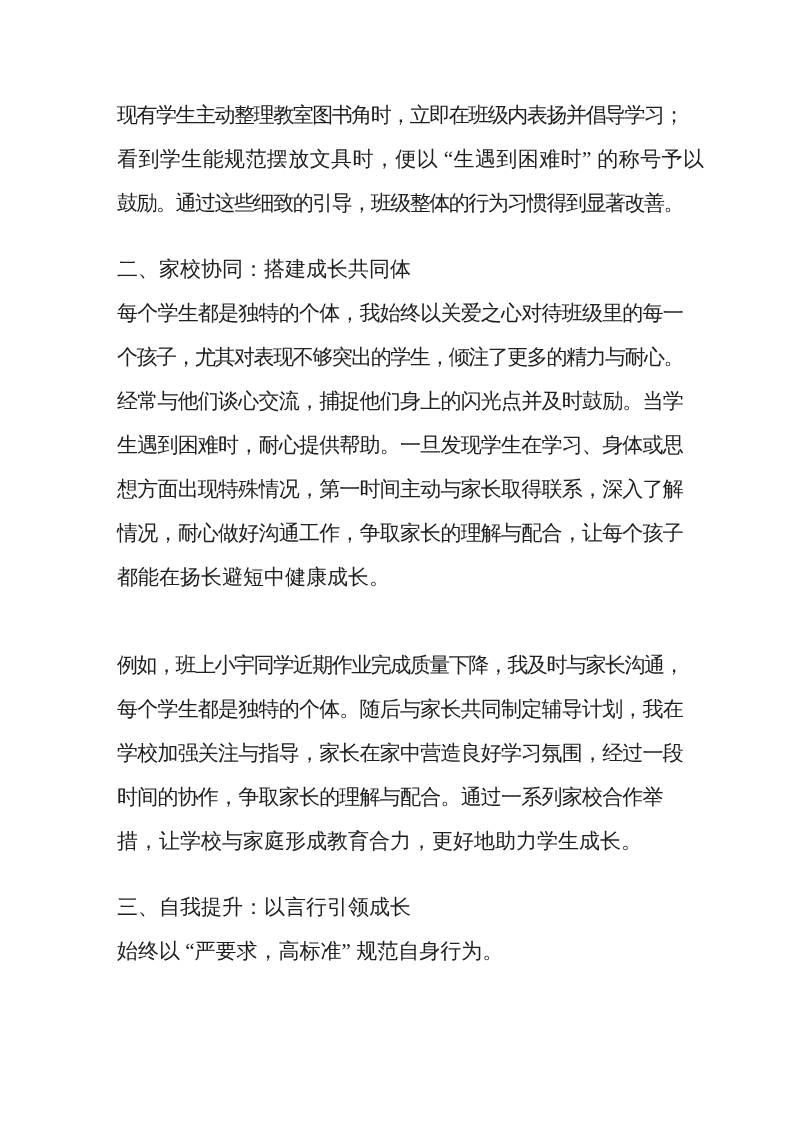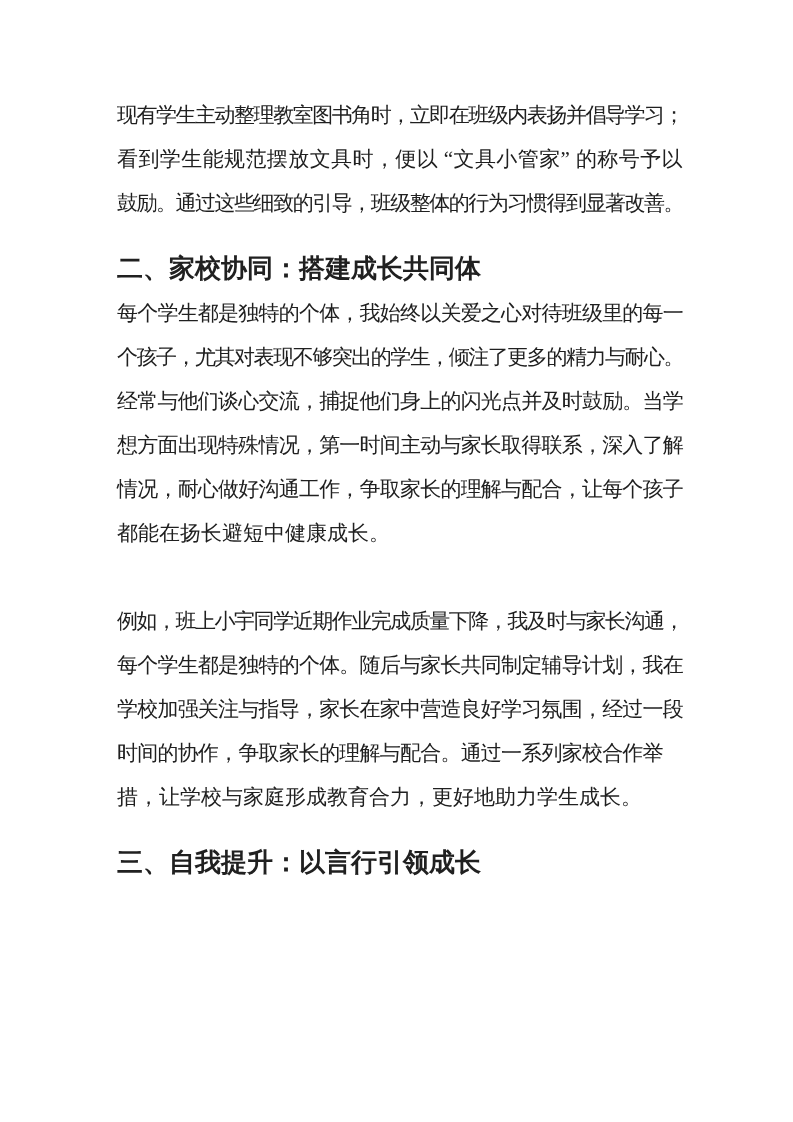--- a/index.html
+++ b/index.html
@@ -25,59 +25,61 @@
   
   .para + .para { margin-top: 44px; }
   .line {
     height: 44px;
     line-height: 44px;
     white-space: nowrap;
     overflow: visible;
   }
   .heading {
     margin: 22px 0 0 0;
-    font-size: 26px;
-    font-weight: bold;
+    font-size: 21px;
+    font-weight: normal;
     height: 44px;
     line-height: 44px;
     white-space: nowrap;
   }
   .line > span, .heading > span {
     display: inline-block;
     white-space: nowrap;
   }
 </style>
 </head>
 <body>
 
 <div class="page" style="background: rgb(255, 255, 255); color: rgb(32, 32, 32);">
 
   <div class="para">
     <div class="line"><span style="letter-spacing: -1.48276px;">现有学生主动整理教室图书角时，立即在班级内表扬并倡导学习；</span></div>
-    <div class="line"><span style="letter-spacing: 0.408405px;">看到学生能规范摆放文具时，便以 “文具小管家” 的称号予以</span></div>
+    <div class="line"><span style="letter-spacing: 0.408405px;">看到学生能规范摆放文具时，便以 “生遇到困难时” 的称号予以</span></div>
     <div class="line"><span style="letter-spacing: -1.48276px;">鼓励。通过这些细致的引导，班级整体的行为习惯得到显著改善。</span></div>
   </div>
 
   <h2 class="heading"><span>二、家校协同：搭建成长共同体</span></h2>
 
   <div class="para">
     <div class="line"><span style="letter-spacing: -0.785714px;">每个学生都是独特的个体，我始终以关爱之心对待班级里的每一</span></div>
     <div class="line"><span style="letter-spacing: -1.48276px;">个孩子，尤其对表现不够突出的学生，倾注了更多的精力与耐心。</span></div>
     <div class="line"><span style="letter-spacing: -0.785714px;">经常与他们谈心交流，捕捉他们身上的闪光点并及时鼓励。当学</span></div>
+    <div class="line"><span style="letter-spacing: -0.785714px;">生遇到困难时，耐心提供帮助。一旦发现学生在学习、身体或思</span></div>
     <div class="line"><span style="letter-spacing: -0.785714px;">想方面出现特殊情况，第一时间主动与家长取得联系，深入了解</span></div>
     <div class="line"><span style="letter-spacing: -0.785714px;">情况，耐心做好沟通工作，争取家长的理解与配合，让每个孩子</span></div>
     <div class="line"><span>都能在扬长避短中健康成长。</span></div>
   </div>
 
   <div class="para">
     <div class="line"><span style="letter-spacing: -1.48276px;">例如，班上小宇同学近期作业完成质量下降，我及时与家长沟通，</span></div>
     <div class="line"><span style="letter-spacing: -0.785714px;">每个学生都是独特的个体。随后与家长共同制定辅导计划，我在</span></div>
     <div class="line"><span style="letter-spacing: -0.785714px;">学校加强关注与指导，家长在家中营造良好学习氛围，经过一段</span></div>
     <div class="line"><span style="letter-spacing: -0.785714px;">时间的协作，争取家长的理解与配合。通过一系列家校合作举</span></div>
     <div class="line"><span>措，让学校与家庭形成教育合力，更好地助力学生成长。</span></div>
   </div>
 
   <h2 class="heading"><span>三、自我提升：以言行引领成长</span></h2>
 
   <div class="para">
+    <div class="line"><span>始终以 “严要求，高标准” 规范自身行为。</span></div>
   </div>
 
 </div>
 
 </body></html>

